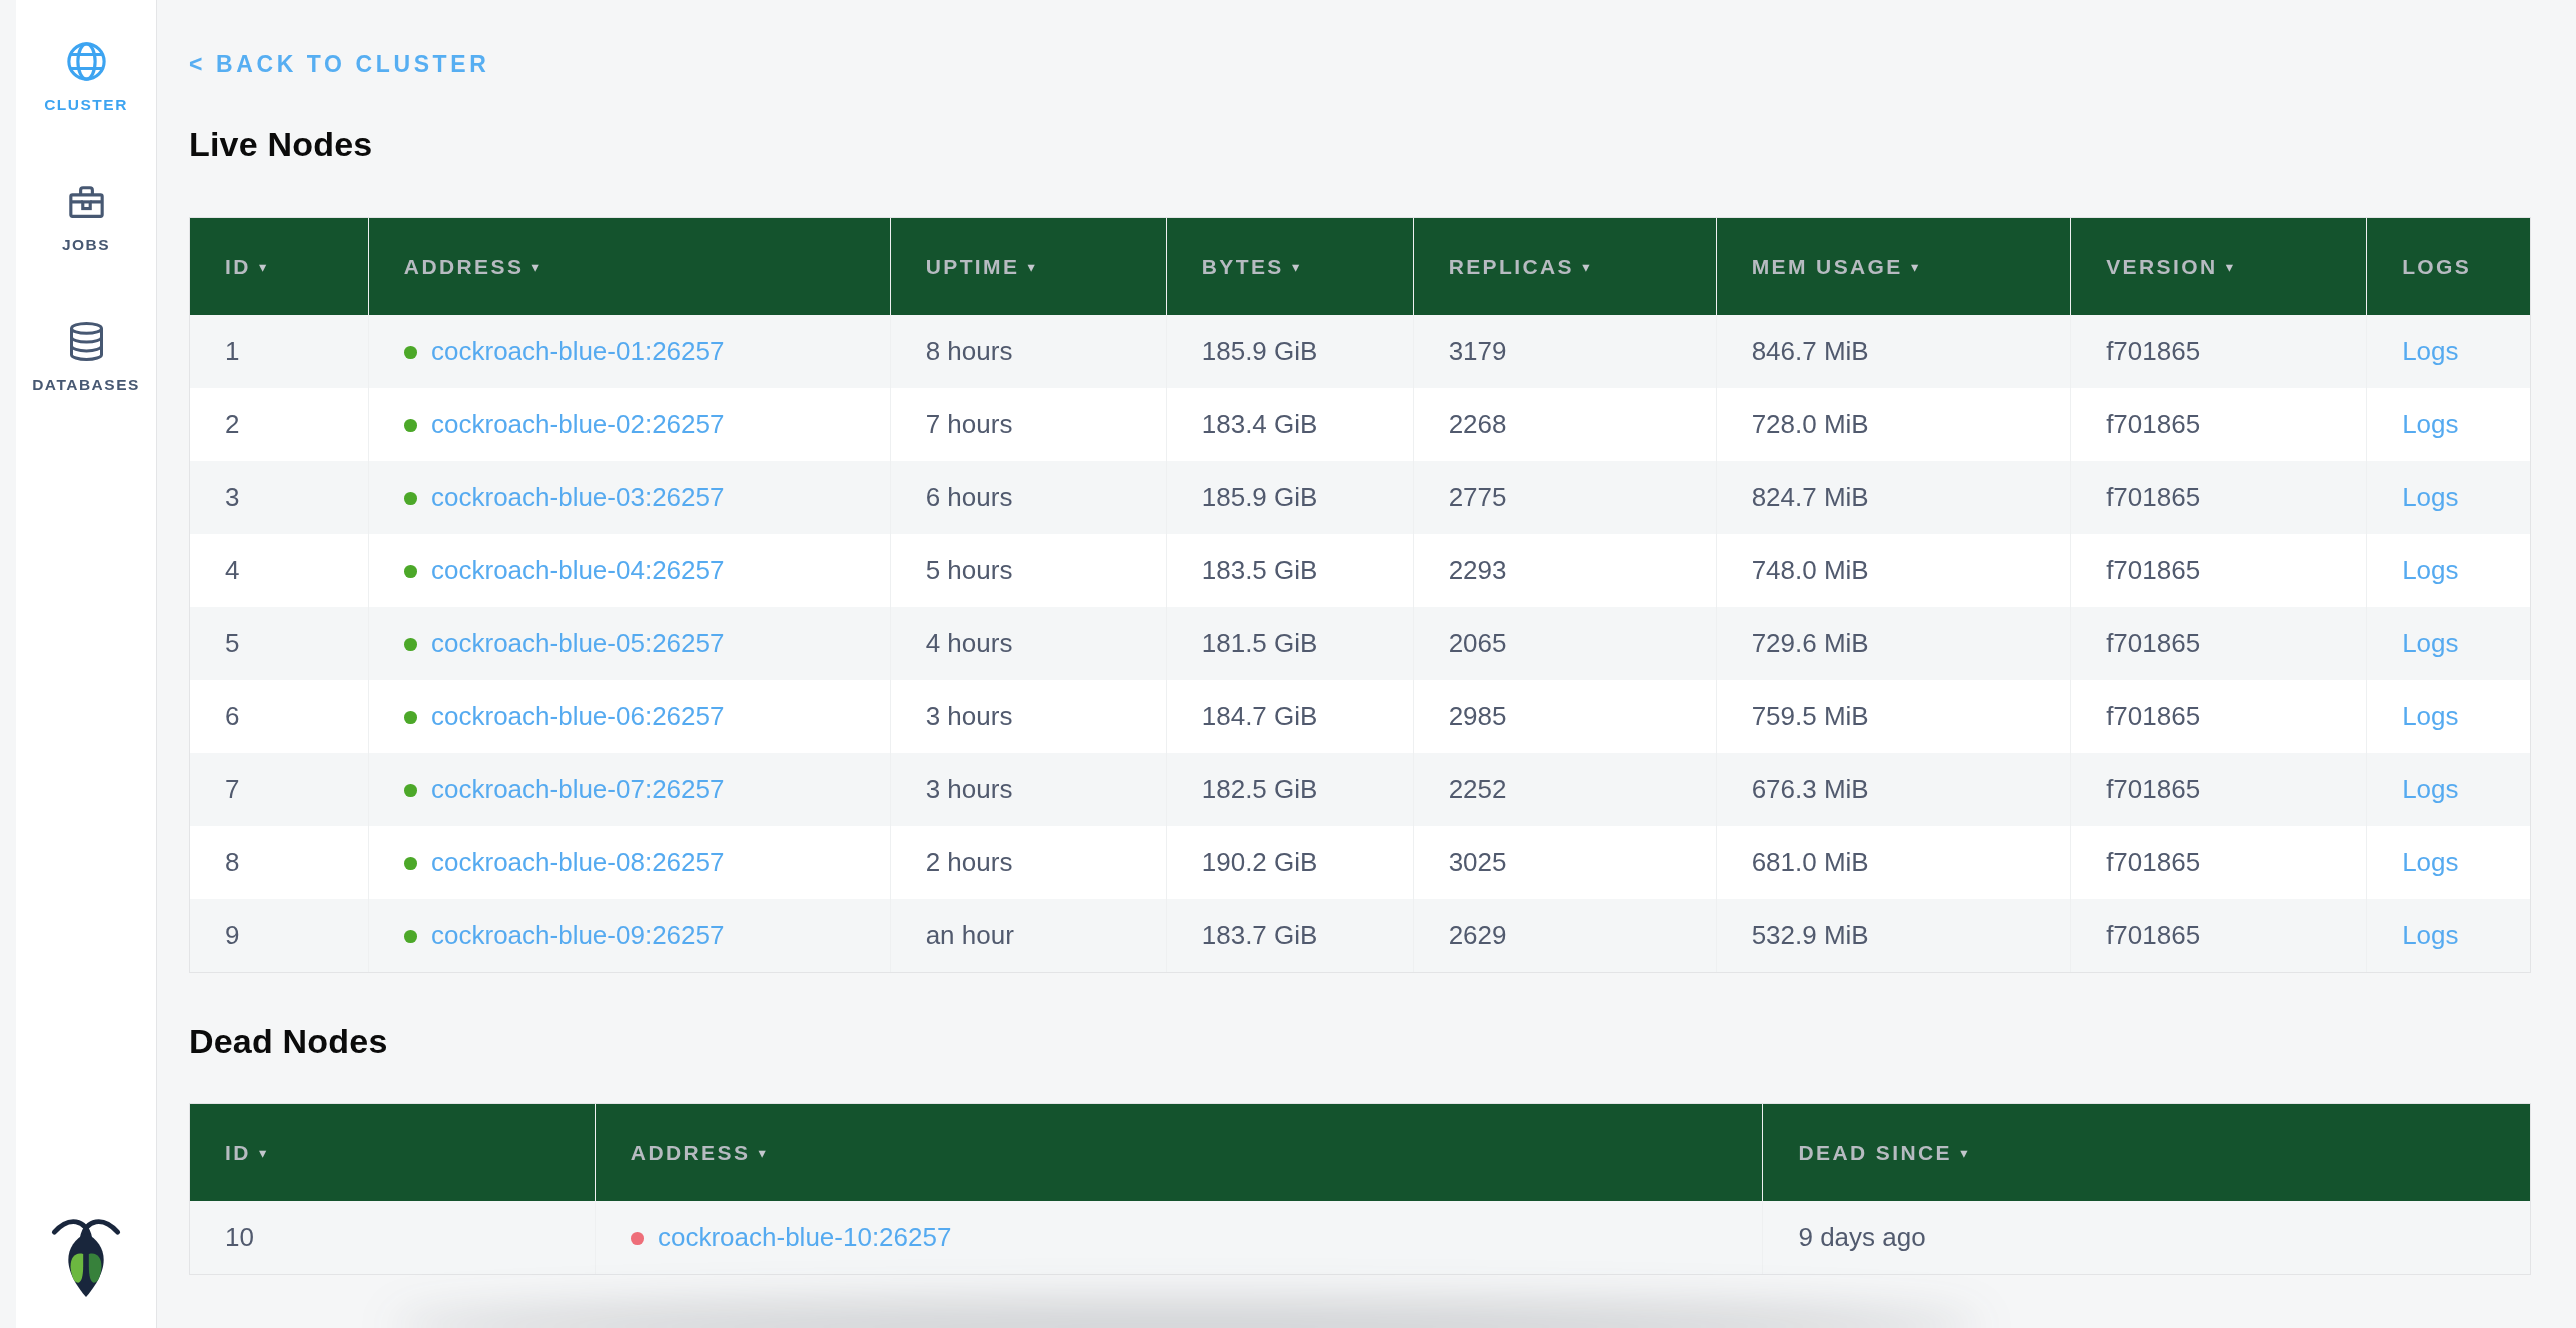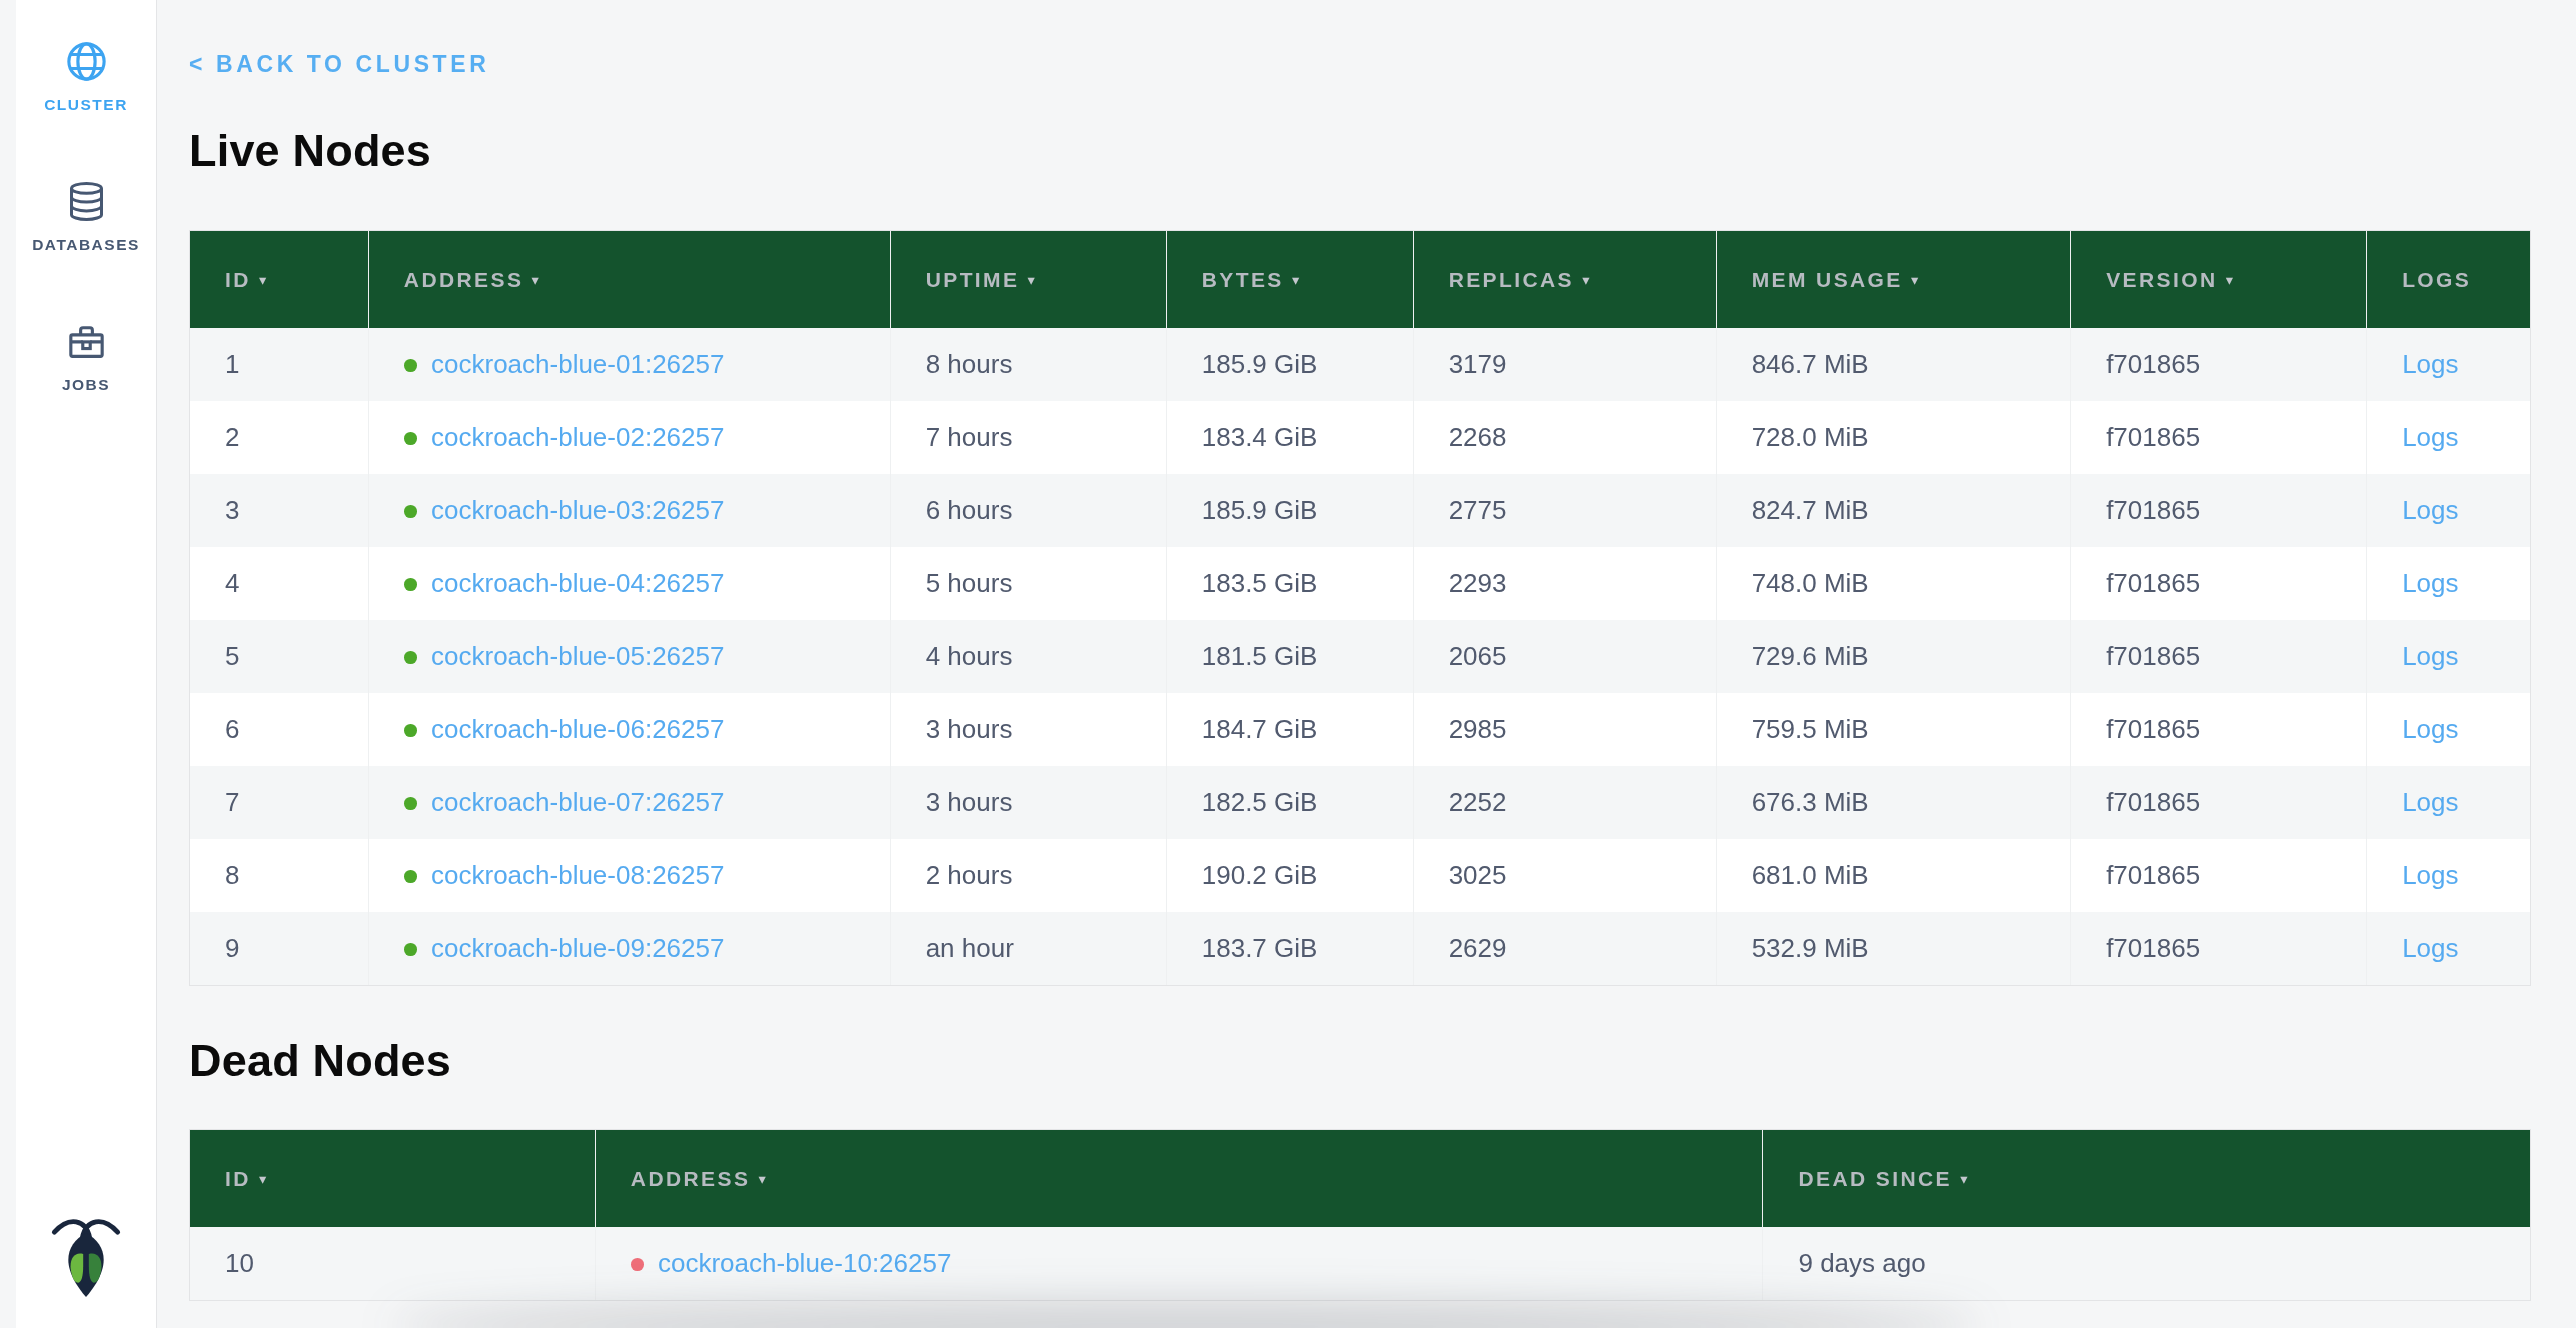--- a/index.html
+++ b/index.html
@@ -32,21 +32,21 @@
   
   .content {
     position: absolute; left: 141px; top: 0; right: 0; bottom: 0;
     padding: 51px 45px 16px 48px;
   }
   .back-link {
     display: inline-block; font-size: 23px; font-weight: bold;
     letter-spacing: 3.6px; color: #56aef2; text-decoration: none; cursor: pointer;
   }
   .section-title {
-    font-size: 45px; font-weight: bold; color: #0b0b0b; letter-spacing: 0.2px;
+    font-size: 34px; font-weight: bold; color: #0b0b0b; letter-spacing: 0.2px;
   }
   .section-title.live { margin-top: 47px; }
   .section-title.dead { margin-top: 49px; }
 
   
   table.nodes-table {
     width: 100%; margin-top: 53px;
     border-collapse: separate; border-spacing: 0;
     background: #ffffff; border: 0.9px solid #e3e4e6;
     table-layout: fixed;
@@ -98,40 +98,40 @@
             <circle cx="12" cy="12" r="9"></circle>
             <ellipse cx="12" cy="12" rx="4.4" ry="9"></ellipse>
             <path d="M3.8 8.4 H20.2 M3.8 15.6 H20.2"></path>
           </svg>
         </span>
         <span class="nav-label">CLUSTER</span>
       </div>
 
       <div class="nav-item">
         <span class="nav-icon">
+          <svg width="47" height="47" viewBox="0 0 24 24" fill="none" stroke="#475872" stroke-width="1.6">
+            <path d="M9 8.6 V6.2 C9 5.5 9.5 5 10.2 5 H13.8 C14.5 5 15 5.5 15 6.2 V8.6"></path>
+            <rect x="4" y="8.6" width="16" height="11" rx="0.8"></rect>
+            <rect x="10.1" y="12.2" width="3.8" height="3.4"></rect>
+            <path d="M4 12.2 H10.1 M13.9 12.2 H20"></path>
+          </svg>
+        </span>
+        <span class="nav-label">JOBS</span>
+      </div>
+
+      <div class="nav-item">
+        <span class="nav-icon">
           <svg width="45" height="47" viewBox="0 0 24 24" fill="none" stroke="#475872" stroke-width="1.6">
             <ellipse cx="12" cy="5" rx="8" ry="2.6"></ellipse>
             <path d="M4 5 V19 C4 20.4 7.6 21.6 12 21.6 C16.4 21.6 20 20.4 20 19 V5"></path>
             <path d="M4 9.7 C4 11.1 7.6 12.3 12 12.3 C16.4 12.3 20 11.1 20 9.7"></path>
             <path d="M4 14.4 C4 15.8 7.6 17 12 17 C16.4 17 20 15.8 20 14.4"></path>
           </svg>
         </span>
         <span class="nav-label">DATABASES</span>
-      </div>
-
-      <div class="nav-item">
-        <span class="nav-icon">
-          <svg width="47" height="47" viewBox="0 0 24 24" fill="none" stroke="#475872" stroke-width="1.6">
-            <path d="M9 8.6 V6.2 C9 5.5 9.5 5 10.2 5 H13.8 C14.5 5 15 5.5 15 6.2 V8.6"></path>
-            <rect x="4" y="8.6" width="16" height="11" rx="0.8"></rect>
-            <rect x="10.1" y="12.2" width="3.8" height="3.4"></rect>
-            <path d="M4 12.2 H10.1 M13.9 12.2 H20"></path>
-          </svg>
-        </span>
-        <span class="nav-label">JOBS</span>
       </div>
 
     </nav>
 
     <div class="logo">
       <svg width="73" height="85" viewBox="0 0 90 104">
         <path d="M6 22 C24 2 45 6 49.5 29" stroke="#19263c" stroke-width="6" fill="none" stroke-linecap="round"></path>
         <path d="M84 22 C66 2 45 6 40.5 29" stroke="#19263c" stroke-width="6" fill="none" stroke-linecap="round"></path>
         <path d="M45 23 C19 37 13 65 45 102 C77 65 71 37 45 23 Z" fill="#19263c"></path>
         <path d="M41.5 49 C28 45 21 61 30 81 C36.5 88.5 41.5 83 41.5 64 Z" fill="#6cb840"></path>

